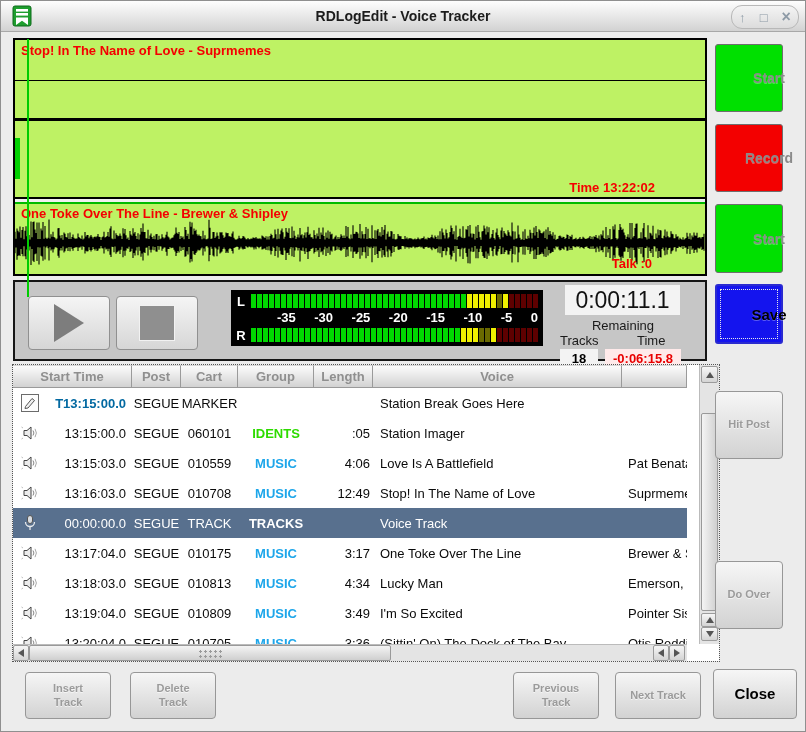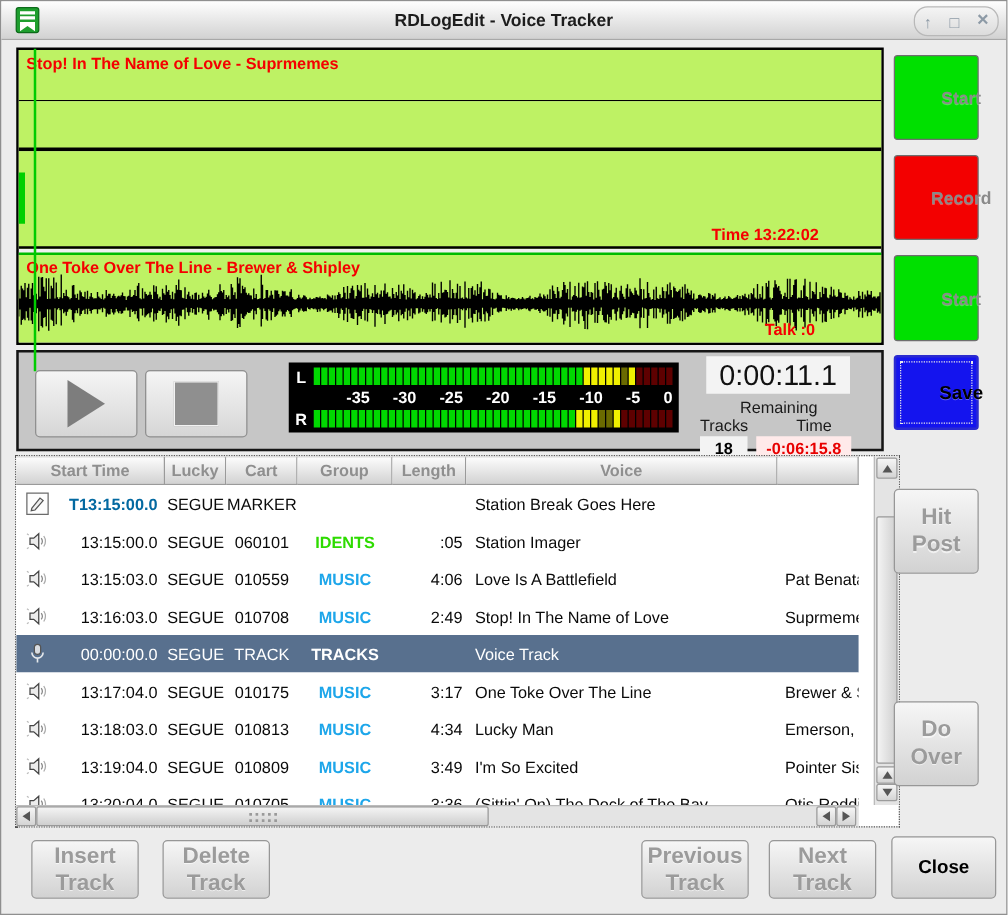--- a/index.html
+++ b/index.html
@@ -62,21 +62,21 @@
   .sbtn{background:linear-gradient(#f6f6f6,#d4d4d4);border:1px solid #9b9b9b;border-radius:2px;display:flex;align-items:center;justify-content:center;box-sizing:border-box;}
   .tri{width:0;height:0;}
   .tri.up{border-left:4px solid transparent;border-right:4px solid transparent;border-bottom:6px solid #555;}
   .tri.down{border-left:4px solid transparent;border-right:4px solid transparent;border-top:6px solid #555;}
   .tri.left{border-top:4px solid transparent;border-bottom:4px solid transparent;border-right:6px solid #555;}
   .tri.right{border-top:4px solid transparent;border-bottom:4px solid transparent;border-left:6px solid #555;}
   .vthumb{position:absolute;left:1px;width:17px;background:linear-gradient(90deg,#f4f4f4,#cfcfcf);border:1px solid #999;border-radius:2px;box-sizing:border-box;}
   .hthumb{position:relative;background:linear-gradient(#f4f4f4,#cfcfcf);border:1px solid #999;border-radius:2px;box-sizing:border-box;}
   .grip{position:absolute;left:50%;top:3px;width:24px;height:10px;transform:translateX(-50%);background:radial-gradient(circle,#9a9a9a 1px,transparent 1.4px);background-size:5px 5px;}
   
-  .gbtn{background:linear-gradient(#f6f6f6,#d2d2d2);border:1px solid #979797;border-radius:4px;display:flex;align-items:center;justify-content:center;text-align:center;font-weight:bold;font-size:18px;line-height:1.2;color:#9b9b9b;text-shadow:0 1px 0 rgba(255,255,255,.6);box-sizing:border-box;}
+  .gbtn{background:linear-gradient(#f6f6f6,#d2d2d2);border:1px solid #979797;border-radius:4px;display:flex;align-items:center;justify-content:center;text-align:center;font-weight:bold;font-size:11px;line-height:1.2;color:#9b9b9b;text-shadow:0 1px 0 rgba(255,255,255,.6);box-sizing:border-box;}
   .gbtn.enabled{color:#000;text-shadow:none;font-size:15px;}
   .cbtn{border:1px solid #6e6e6e;border-radius:3px;display:flex;align-items:center;justify-content:center;font-weight:bold;font-size:14px;color:#8a8a8a;text-shadow:0 1px 0 rgba(255,255,255,.3);box-sizing:border-box;padding-left:40px;}
   .cbtn.save{color:#000;font-size:15px;outline:1px dotted #e8e8e8;outline-offset:-6px;border:2px solid #2a2ad0;}
 </style>
 </head>
 <body>
 
 <div class="window">
 
   <div class="abs titlebar">
@@ -248,21 +248,21 @@
     <div class="remlbl">Remaining</div>
     <span class="thlbl" style="left:545px;">Tracks</span>
     <span class="thlbl" style="left:622px;">Time</span>
     <div class="valbox" style="left:545px;width:38px;background:#f3f3f3;color:#000;">18</div>
     <div class="valbox" style="left:590px;width:76px;background:#ffeaea;color:#e80000;">-0:06:15.8</div>
   </div>
 
   <div class="abs logtable">
     <div class="lhead">
         <div class="hcell" style="width: 119px;">Start Time</div>
-        <div class="hcell" style="width: 49px;">Lucky</div>
+        <div class="hcell" style="width: 49px;">Post</div>
         <div class="hcell" style="width: 57px;">Cart</div>
         <div class="hcell" style="width: 76px;">Group</div>
         <div class="hcell" style="width: 59px;">Length</div>
         <div class="hcell" style="width: 249px;">Voice</div>
         <div class="hcell" style="width: 65px;"></div>
       </div>
     <div class="lbody">
         <div class="lrow">
     <div class="cell c0">
             <span class="ricon">
@@ -326,21 +326,21 @@
                 <path d="M12 5.5 q1.8 2.5 0 5" stroke="#888" fill="none"></path>
                 <path d="M14 3.8 q2.8 4.2 0 8.4" stroke="#aaa" fill="none"></path>
                 <path d="M2 3 l-1.5 -1 M2 13 l-1.5 1" stroke="#bbb" fill="none"></path>
               </svg>
             </span>
             <span class="stime">13:16:03.0</span>
           </div>
     <div class="cell c1">SEGUE</div>
     <div class="cell c2">010708</div>
     <div class="cell c3" style="color: rgb(29, 166, 234);">MUSIC</div>
-    <div class="cell c4">2:49</div>
+    <div class="cell c4">12:49</div>
     <div class="cell c5">Stop! In The Name of Love</div>
     <div class="cell c6">Suprmemes</div>
   </div>
         <div class="lrow sel">
     <div class="cell c0">
             <span class="ricon">
               <svg width="14" height="18" viewBox="0 0 14 18">
                 <rect x="4.5" y="1.5" width="5" height="8" rx="2.5" fill="#d9dde2" stroke="#555"></rect>
                 <path d="M2.5 8 a4.5 4.5 0 0 0 9 0" stroke="#e6e9ec" fill="none" stroke-width="1.3"></path>
                 <line x1="7" y1="12.5" x2="7" y2="16" stroke="#e6e9ec" stroke-width="1.3"></line>

